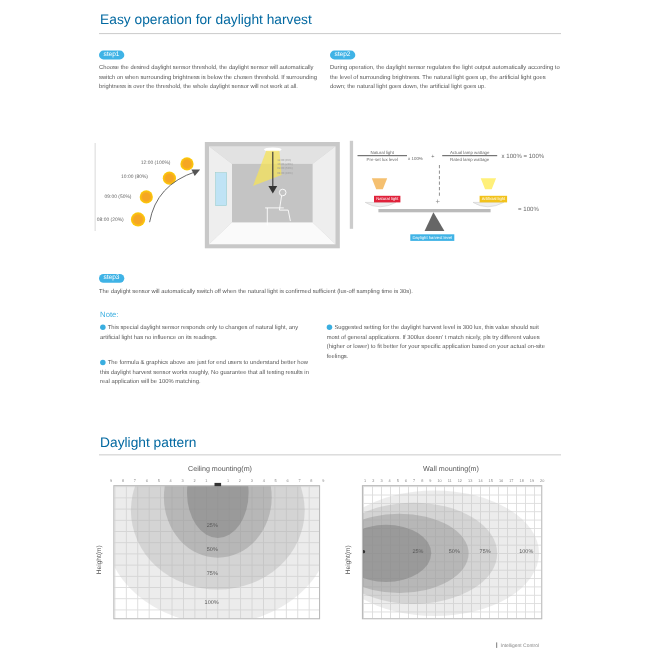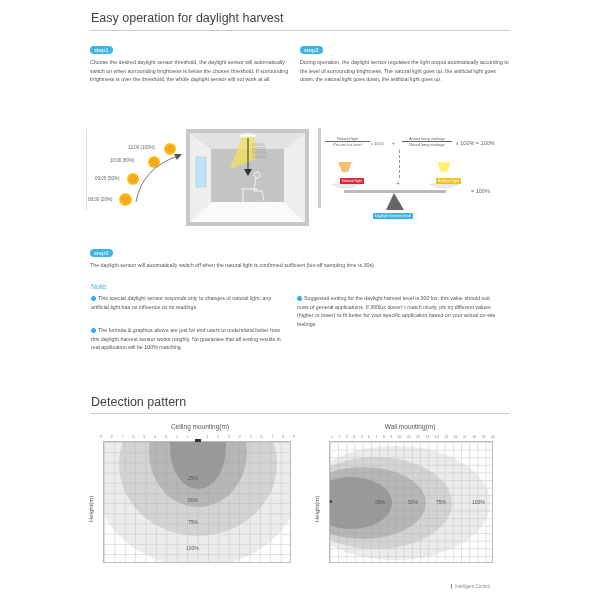--- a/index.html
+++ b/index.html
@@ -1,18 +1,18 @@
 <!DOCTYPE html>
 <html><head>
 <meta charset="utf-8">
 <style>
   * { box-sizing: border-box; margin: 0; padding: 0; }
   body { width: 600px; height: 600px; background: #fff; font-family: "Liberation Sans", sans-serif; color: #555; position: relative; overflow: hidden; }
   .abs { position: absolute; }
-  .h1 { font-size: 12.5px; color: #404040; }
+  .h1 { font-size: 12.5px; color: #0369a1; }
   .rule { height: 1px; background: #cfcfcf; }
   .step { display: inline-block; background: #3fb3e6; color: #fff; font-size: 6px; padding: 0 4px; border-radius: 5px; line-height: 8px; }
   .txt { font-size: 5.3px; line-height: 8.6px; color: #555; }
   .note-title { font-size: 7px; color: #3aaee0; }
   .bullet { display: inline-block; width: 5px; height: 5px; border-radius: 50%; background: #3aaee0; margin-right: 2px; vertical-align: middle; }
   .sun { position: absolute; border-radius: 50%; background: radial-gradient(circle, #f5a623 40%, #ffd400 75%, rgba(255,230,0,0.3) 100%); }
   .sunlabel { position: absolute; font-size: 4.5px; color: #666; white-space: nowrap; }
   .tag { position: absolute; font-size: 3.8px; color: #fff; padding: 0 2px; line-height: 6px; white-space: nowrap; }
   .chart-title { font-size: 6.5px; color: #555; text-align: center; position: absolute; }
   .grid { position: absolute; border: 1px solid #bbb; background-color: #fff;
@@ -113,21 +113,21 @@
 <div class="abs txt" style="left:91px;top:294px;width:190px;">
   <span class="bullet"></span><span>This special daylight sensor responds only to changes of natural light, any artificial light has no influence on its readings.</span>
 </div>
 <div class="abs txt" style="left:91px;top:326px;width:190px;">
   <span class="bullet"></span><span>The formula &amp; graphics above are just for end users to understand better how this daylight harvest sensor works roughly, No guarantee that all testing results in real application will be 100% matching.</span>
 </div>
 <div class="abs txt" style="left:297px;top:294px;width:205px;">
   <span class="bullet"></span><span>Suggested setting for the daylight harvest level is 300 lux, this value should suit most of general applications. If 300lux doesn' t match nicely, pls try different values (higher or lower) to fit better for your specific application based on your actual on-site feelings.</span>
 </div>
 
-<div class="abs h1" style="left:91px;top:395px;">Detection pattern</div>
+<div class="abs h1" style="left:91px;top:395px;">Daylight pattern</div>
 <div class="abs rule" style="left:90px;top:413px;width:420px;"></div>
 
 <div class="chart-title" style="left:110px;top:423px;width:180px;">Ceiling mounting(m)</div>
 <div class="ax" style="left:100px;top:435px;width:195px;display:flex;justify-content:space-between;">
   <span>9</span>
     <span>8</span>
     <span>7</span>
     <span>6</span>
     <span>5</span>
     <span>4</span>

